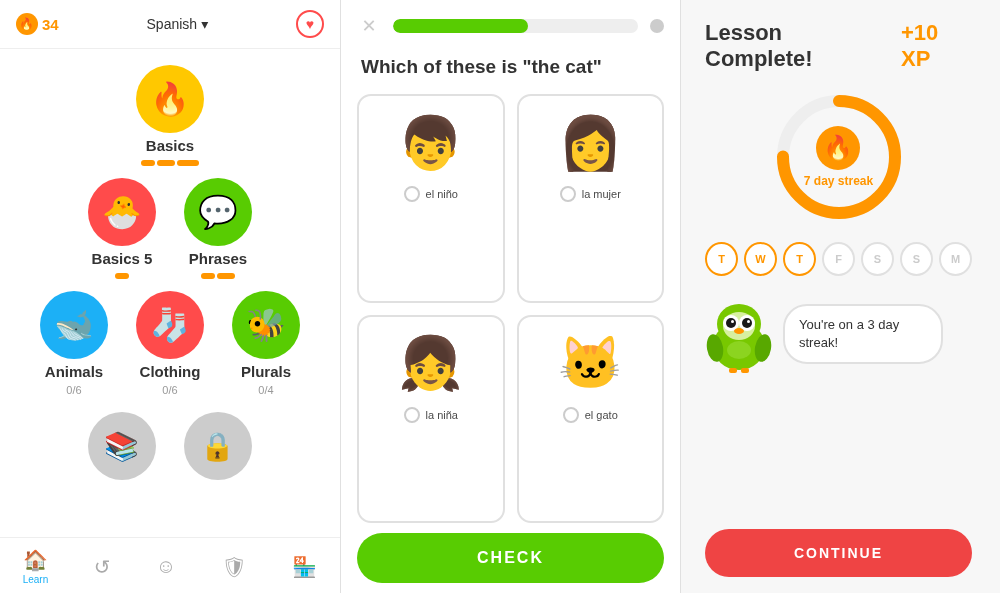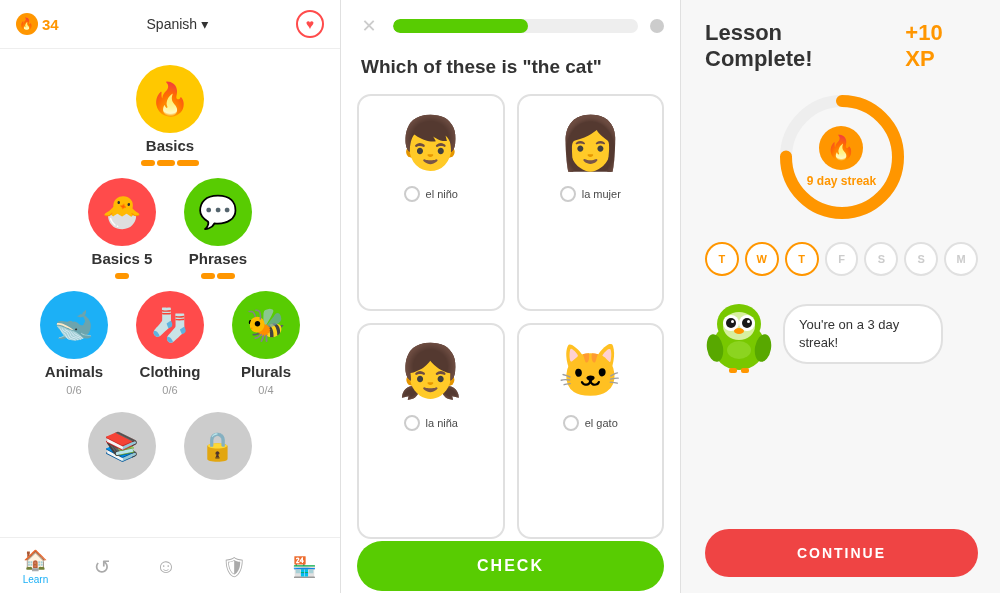--- a/index.html
+++ b/index.html
@@ -269,21 +269,21 @@
       background: #fff;
     }
 
     .answer-label {
       font-size: 11px;
       color: #4a4a4a;
       font-weight: 500;
     }
 
     .check-btn-wrap {
-      padding: 2px 16px;
+      padding: 10px 16px;
     }
 
     .check-btn {
       width: 100%;
       padding: 16px;
       border-radius: 30px;
       border: none;
       background: #58cc02;
       color: #fff;
       font-size: 16px;
@@ -292,21 +292,21 @@
       cursor: pointer;
       text-transform: uppercase;
     }
 
     
     .right-panel {
       width: 319px;
       background: #f7f7f7;
       display: flex;
       flex-direction: column;
-      padding: 20px 22px 16px 24px;
+      padding: 20px 28px 16px 24px;
       gap: 20px;
     }
 
     .lesson-title {
       font-size: 22px;
       font-weight: bold;
       color: #333;
     }
 
     .xp-badge {
@@ -575,21 +575,21 @@
   </div>
 
   <div class="streak-ring-wrap">
     <div class="streak-ring">
       <svg width="130" height="130" viewBox="0 0 130 130">
         <circle cx="65" cy="65" r="56" fill="none" stroke="#eee" stroke-width="12"></circle>
         <circle cx="65" cy="65" r="56" fill="none" stroke="#ff9600" stroke-width="12" stroke-dasharray="352" stroke-dashoffset="88" stroke-linecap="round" transform="rotate(-90 65 65)"></circle>
       </svg>
       <div class="streak-ring-inner">
         <div class="streak-flame">🔥</div>
-        <span class="streak-text">9 day streak</span>
+        <span class="streak-text">7 day streak</span>
       </div>
     </div>
   </div>
 
   <div class="weekday-row">
     <div class="day-circle active">T</div>
     <div class="day-circle active">W</div>
     <div class="day-circle active">T</div>
     <div class="day-circle">F</div>
     <div class="day-circle">S</div>

